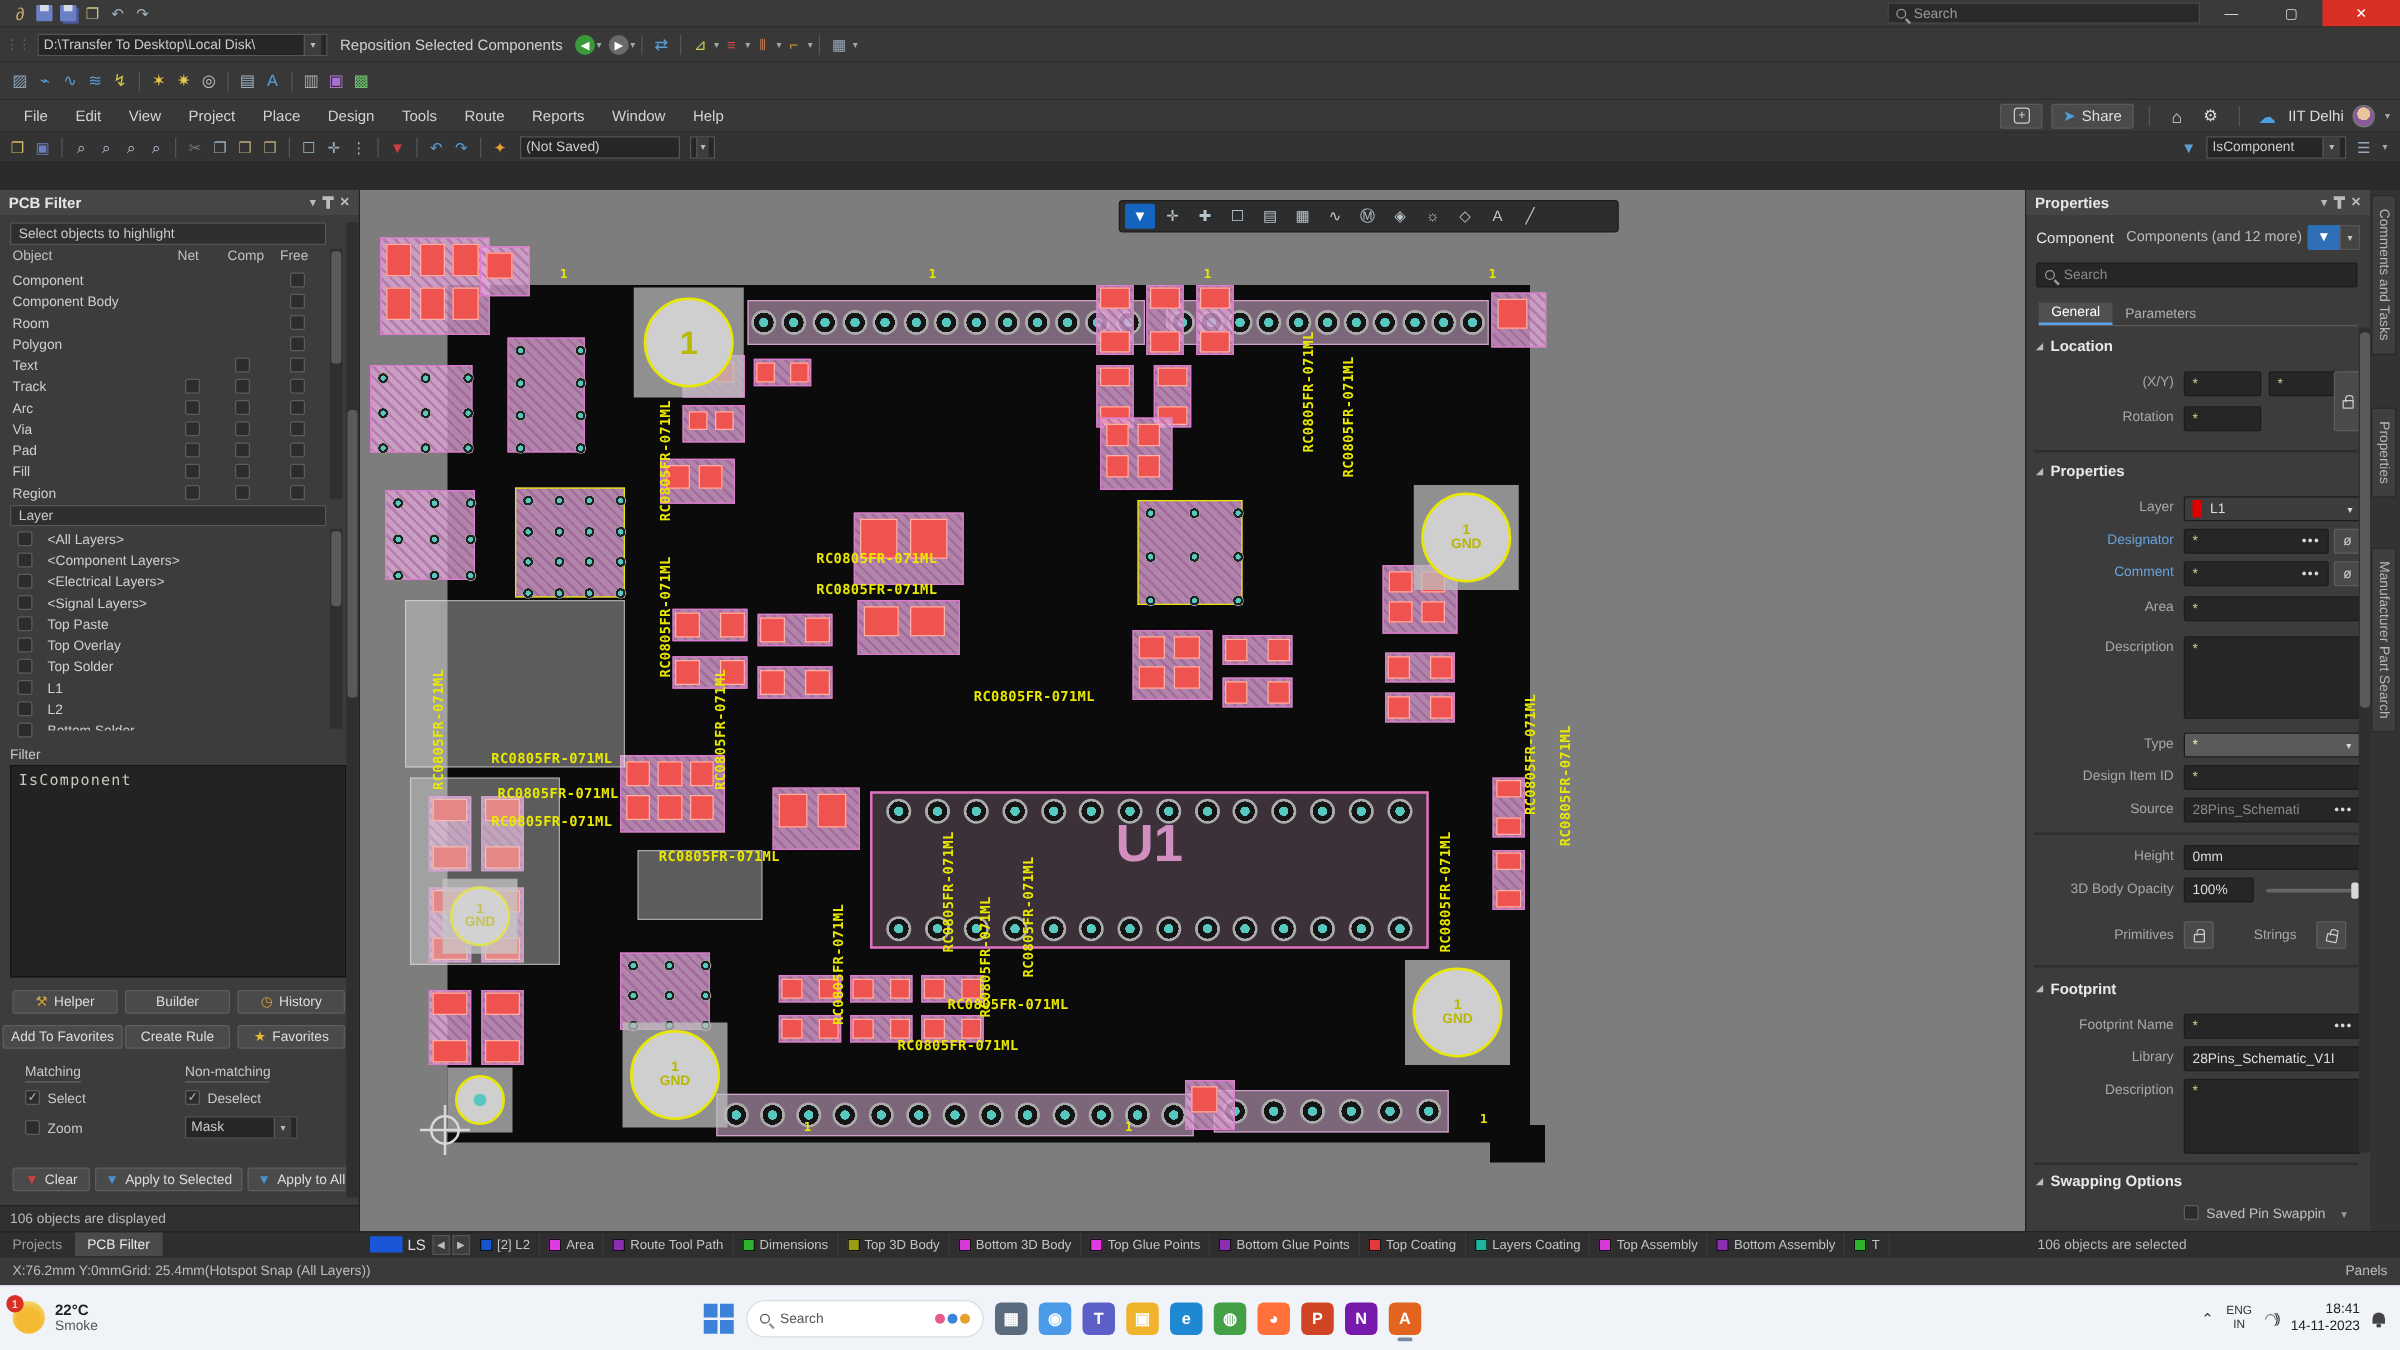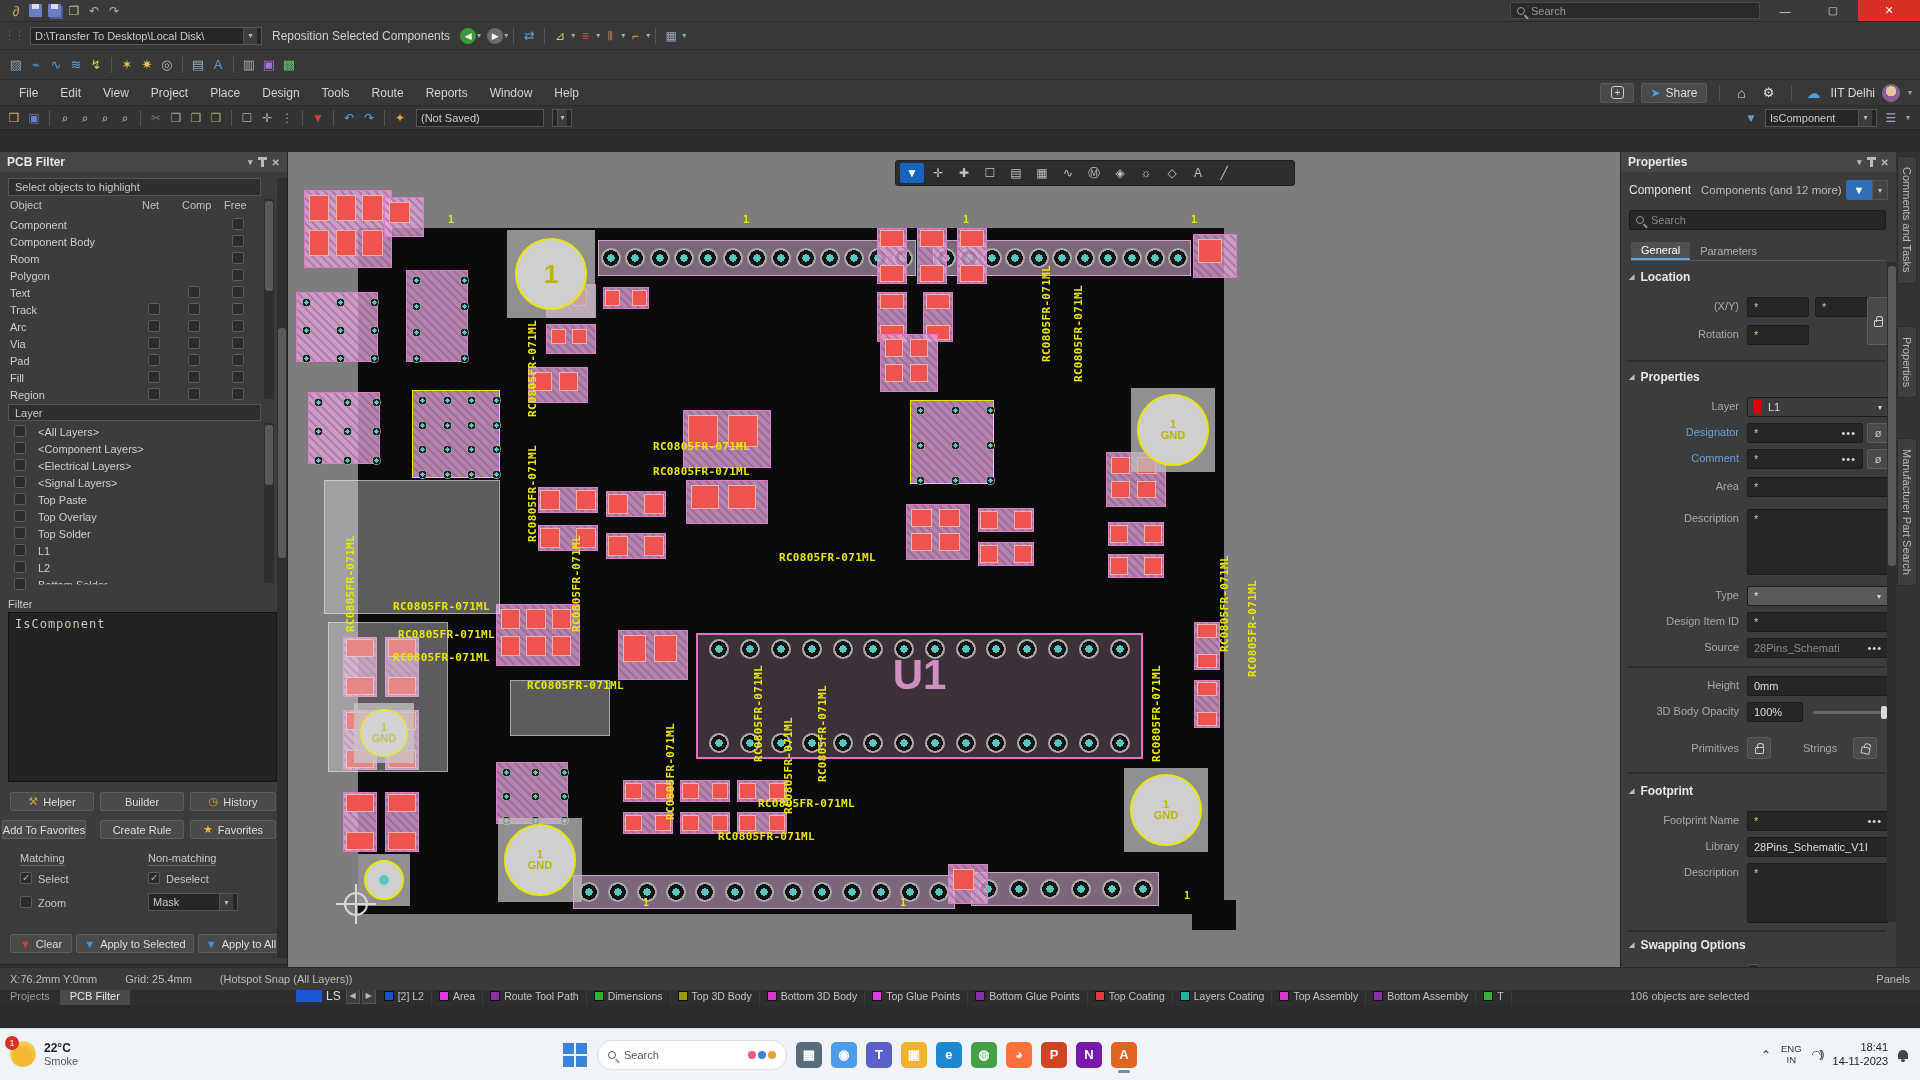--- a/index.html
+++ b/index.html
@@ -139,22 +139,22 @@
   #bottombar { top:985px; height:20px; background:#2e2e2e; border-top:1px solid #222; display:flex; align-items:center;}
   .ptabbtn { height:19px; display:flex; align-items:center; padding:0 10px; color:#9c9c9c; font-size:11px;}
   .ptabbtn.active { background:#4a4a4a; color:#e8e8e8; }
   #layerbar { display:flex; align-items:center; height:20px; overflow:hidden; flex:1; }
   .lsw { width:26px; height:13px; background:#1a57d8; margin:0 4px 0 8px; }
   .larrow { width:14px; height:16px; background:#3d3d3d; border:1px solid #555; color:#bbb;
             font-size:8px; display:flex; align-items:center; justify-content:center; margin:0 1px;}
   .litem { display:flex; align-items:center; gap:4px; padding:0 7px; height:20px;
            border-right:1px solid #3a3a3a; color:#c4c4c4; font-size:10.5px; white-space:nowrap;}
   .litem .sq { width:10px; height:10px; border:1px solid #111; }
-  #statusbar { top:967px; height:23px; background:#3a3a3a; border-top:1px solid #2a2a2a;
-               display:flex; align-items:center; color:#bdbdbd; font-size:11px; padding:0 10px; gap:28px;}
+  #statusbar { top:1005px; height:23px; background:#3a3a3a; border-top:1px solid #2a2a2a;
+               display:flex; align-items:center; color:#bdbdbd; font-size:11px; padding:0 10px; }
   
   #taskbar { top:1028px; height:52px; background:#f0f4f9; border-top:1px solid #d5dbe2;
              display:flex; align-items:center; color:#222; }
   #weather { display:flex; align-items:center; gap:8px; padding-left:10px; width:250px; }
   .sun { width:26px; height:26px; border-radius:50%;
          background:radial-gradient(circle at 50% 60%, #f5b932 0 45%, #f0d264 70%); position:relative;}
   .sun .badge { position:absolute; top:-5px; left:-5px; min-width:14px; height:14px; border-radius:7px;
                 background:#d93025; color:#fff; font-size:9px; display:grid; place-items:center; padding:0 2px;}
   #tkcenter { display:flex; align-items:center; gap:9px; margin:0 auto; }
   .start { width:26px; height:26px; display:grid; grid-template-columns:11px 11px; gap:2px; place-content:center;}
@@ -442,21 +442,21 @@
     <span style="color:#d0a040">⚒</span>
         <span>Helper</span>
       </div>
   <div class="laybtn" style="left:100px;top:640px;width:84px">
     <span>Builder</span>
       </div>
   <div class="laybtn" style="left:190px;top:640px;width:86px">
     <span style="color:#d0a040">◷</span>
         <span>History</span>
       </div>
-  <div class="laybtn" style="left:2px;top:668px;width:84px">
+  <div class="laybtn" style="left:2px;top:668px;width:96px">
     <span style="white-space:nowrap">Add To Favorites</span>
       </div>
   <div class="laybtn" style="left:100px;top:668px;width:84px">
     <span>Create Rule</span>
       </div>
   <div class="laybtn" style="left:190px;top:668px;width:86px">
     <span style="color:#e8b830">★</span>
         <span>Favorites</span>
       </div>
 

